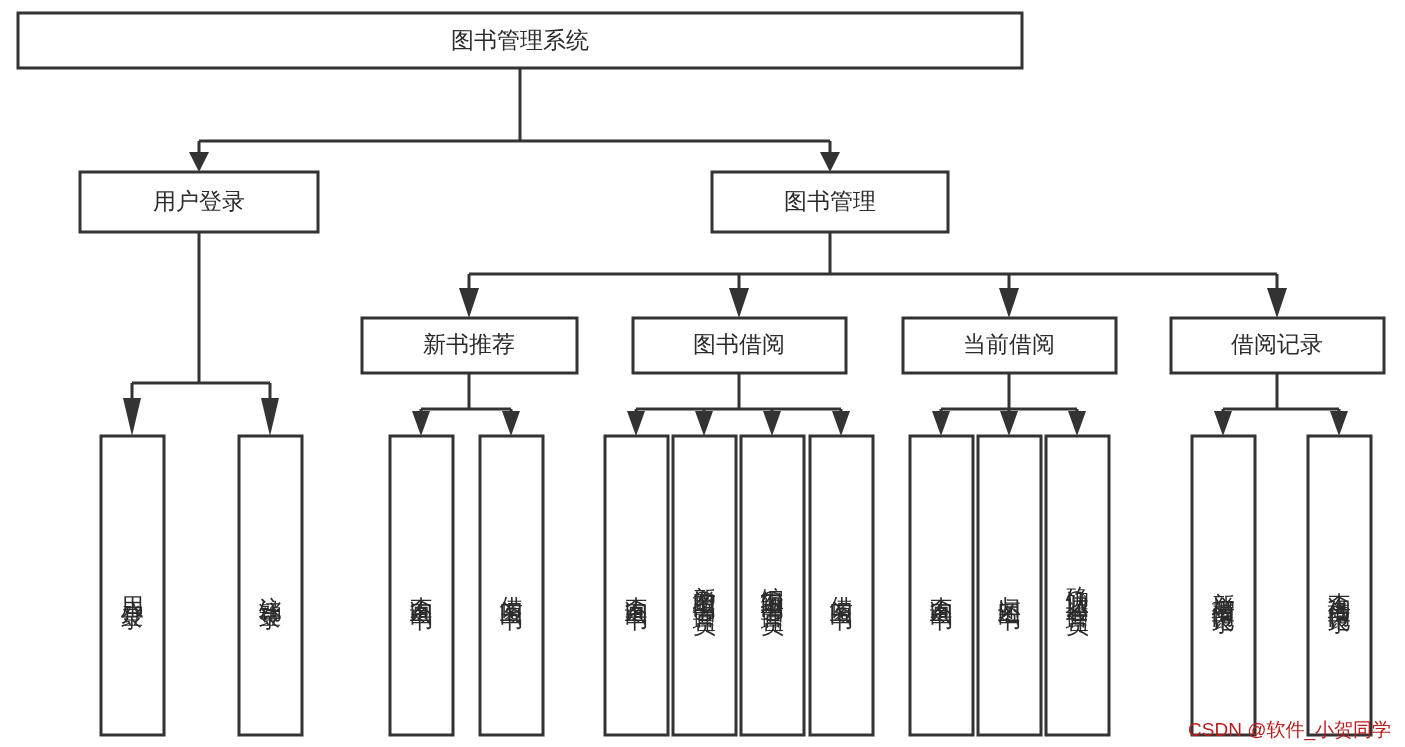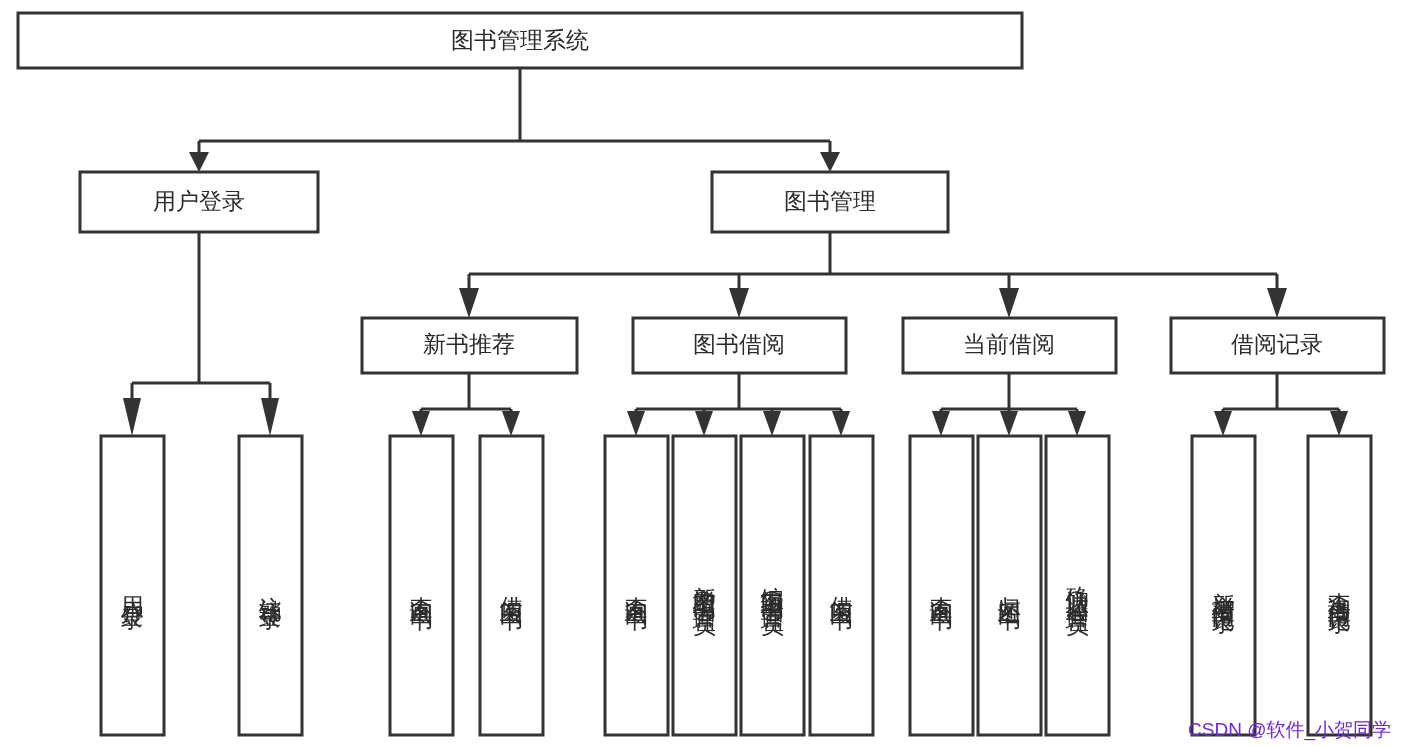--- a/index.html
+++ b/index.html
@@ -70,21 +70,21 @@
     color: #2b2b2b;
     white-space: nowrap;
     text-align: center;
   }
   .watermark {
     position: absolute;
     right: 14px;
     bottom: 4px;
     font-family: "Liberation Sans", "DejaVu Sans", sans-serif;
     font-size: 19px;
-    color: #6d28d9;
+    color: #b91c1c;
     white-space: nowrap;
     user-select: none;
   }
 </style>
 </head>
 <body>
 
 <div id="diagram-root">
 
   <svg class="diagram-canvas" viewBox="0 0 1405 747">

